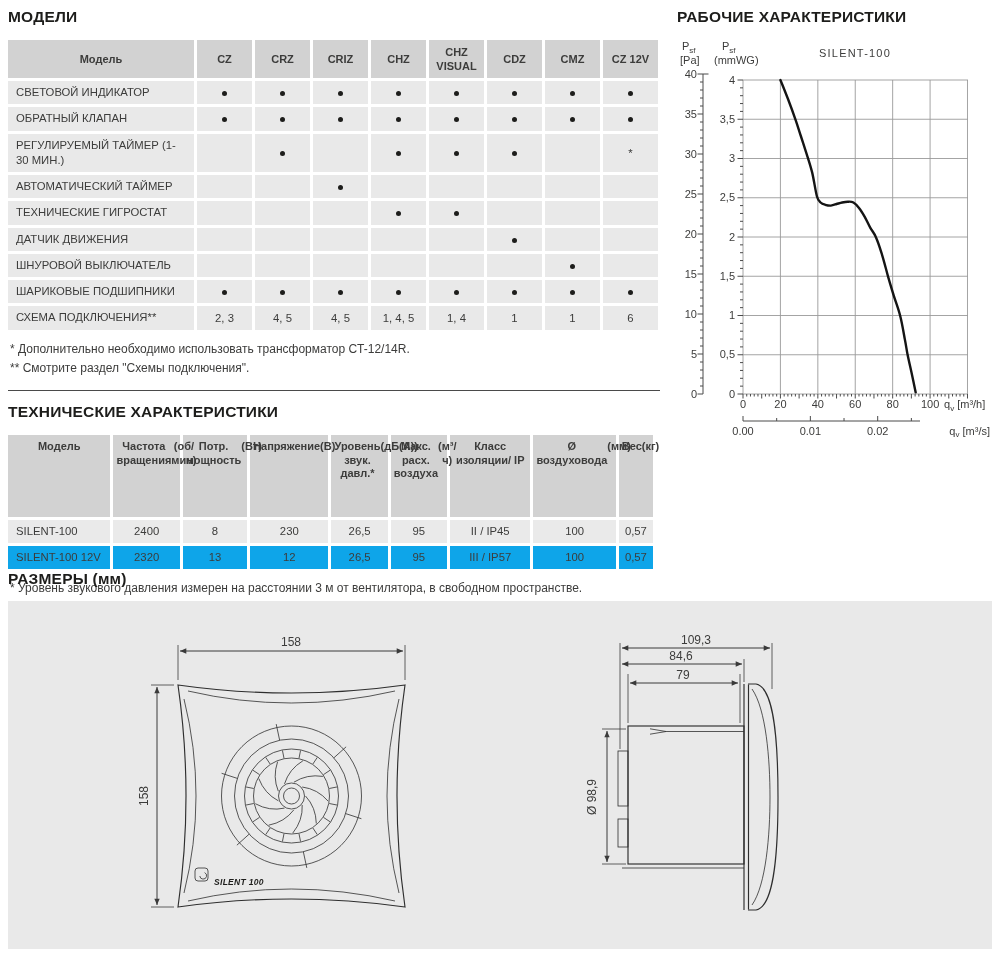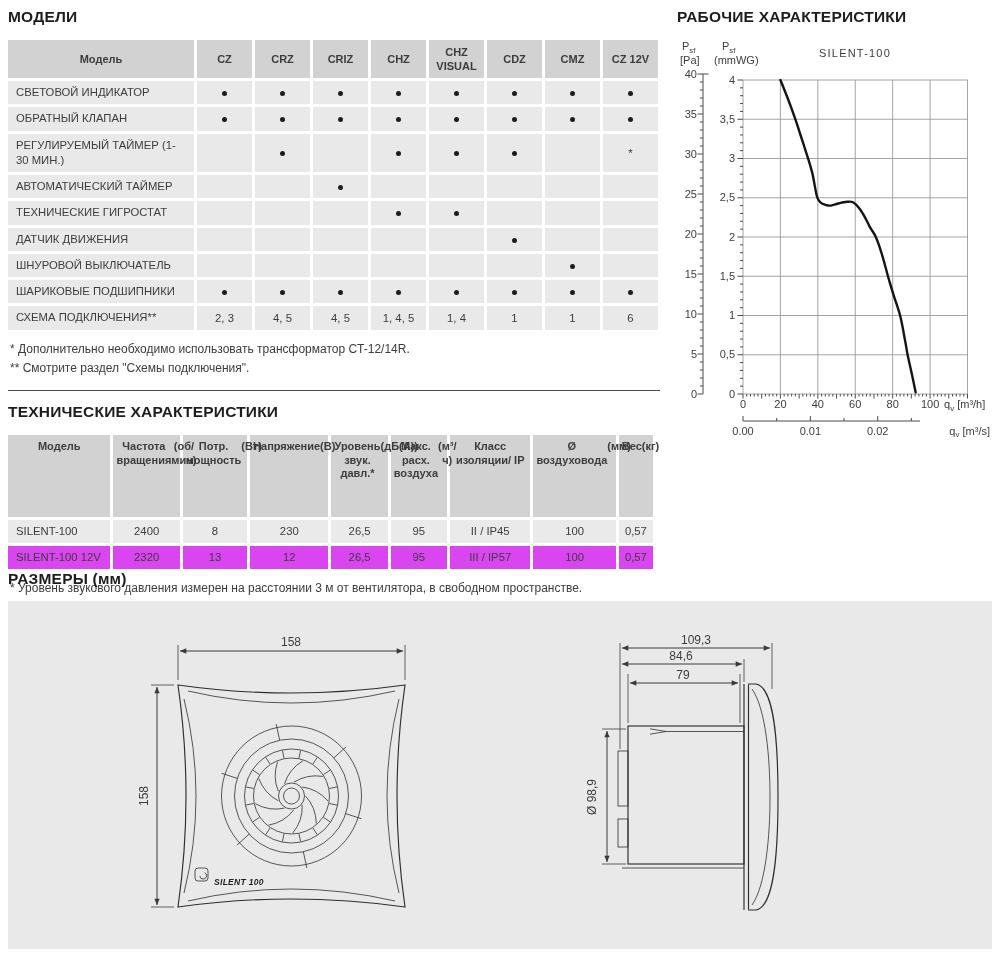--- a/index.html
+++ b/index.html
@@ -11,21 +11,21 @@
   .models-table th{background:#d2d2d2;font-weight:700;font-size:11px;color:#3c3c3b;height:34px;padding:2px;line-height:1.3;text-align:center;}
   .models-table td{background:#e9e9e9;font-size:11.3px;color:#3c3c3b;}
   .models-table td.lbl{text-align:left;padding:4px 8px;line-height:1.35;height:15px;}
   .models-table td.val{text-align:center;padding:2px;}
   .dot{width:5px;height:5px;border-radius:50%;background:#1d1d1b;display:inline-block;vertical-align:middle;}
   .tech-table{width:651px;}
   .tech-table th{background:#d2d2d2;font-weight:700;font-size:11px;color:#3c3c3b;padding:5px 3px;vertical-align:top;}
   .thwrap{display:flex;flex-direction:row;justify-content:space-between;min-height:72px;line-height:1.25;}
   .thwrap.center{justify-content:center;}
   .tech-table td{background:#eaeaea;font-size:11.3px;text-align:center;height:19px;padding:2px;}
-  .tech-table tr.alt td{background:#d946ef;}
+  .tech-table tr.alt td{background:#0ea5e9;}
   .tech-table td.lbl{text-align:left;padding-left:8px;}
   .fnotes{font-size:12px;color:#3c3c3b;margin:7px 0 0 2px;line-height:1.6;}
   hr.rule{border:0;border-top:1px solid #4a4a4a;margin:12px 0 12px 0;}
   .perf-title{position:absolute;left:677px;top:8px;margin:0;}
   #perf-chart{position:absolute;left:672px;top:30px;}
   svg text{fill:#3c3c3b;font-size:11px;font-family:"Liberation Sans",sans-serif;}
   .dims-title{position:absolute;left:8px;top:570px;margin:0;}
   .dims-panel{position:absolute;left:8px;top:601px;width:984px;height:348px;background:#e9e9e9;}
   .outline{stroke:#2e2e2e;stroke-width:1.15;fill:none;}
   .thin{stroke:#2e2e2e;stroke-width:.8;fill:none;}

